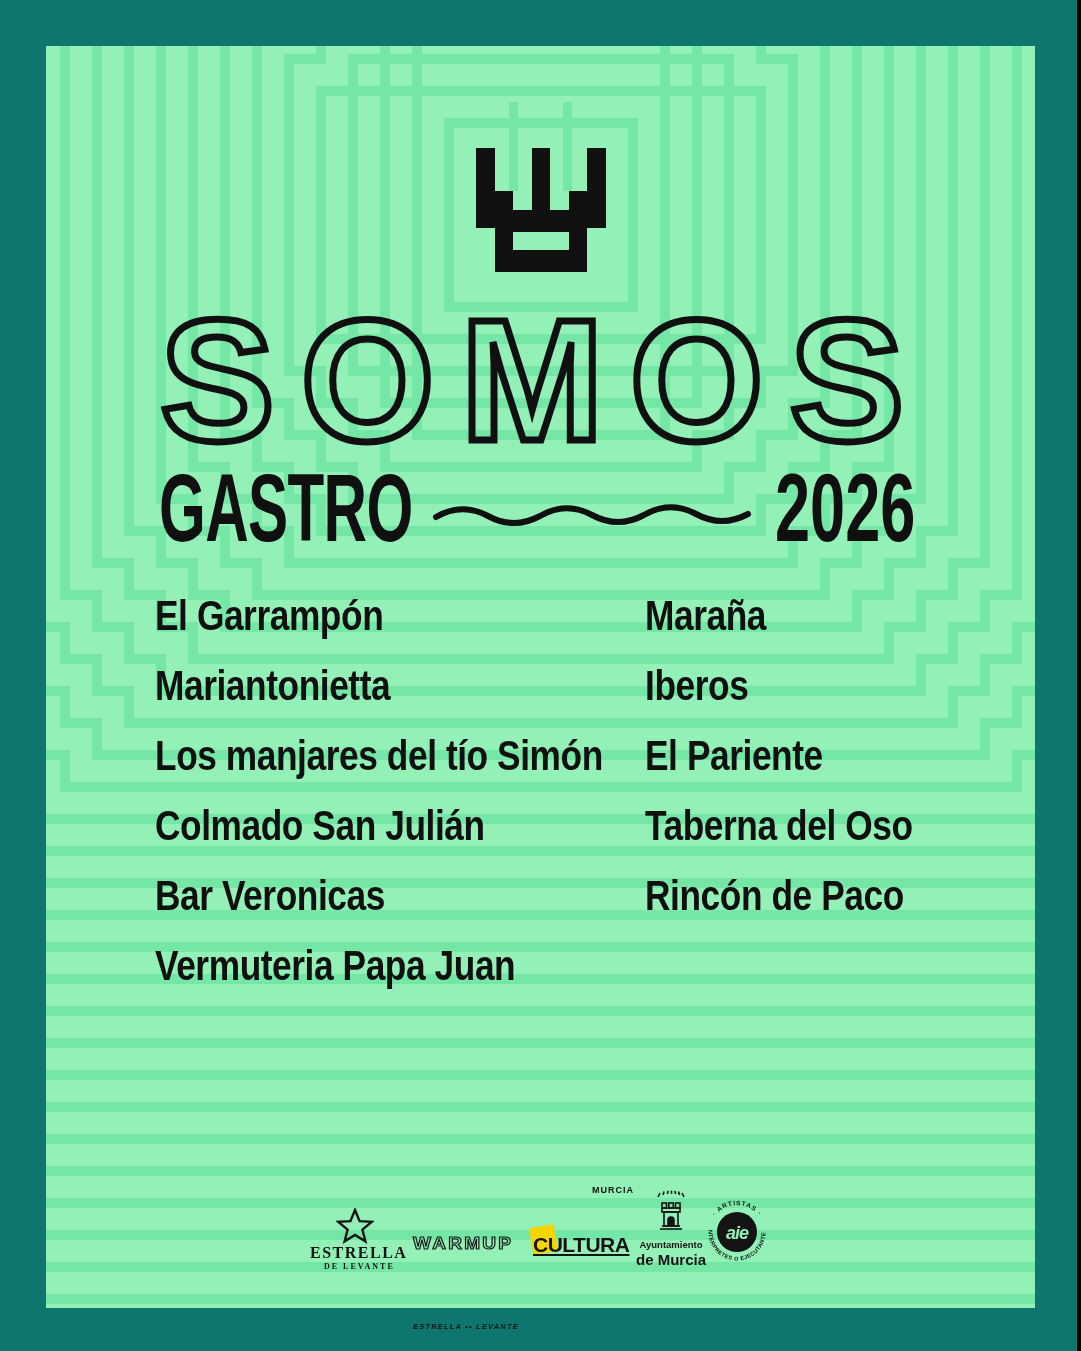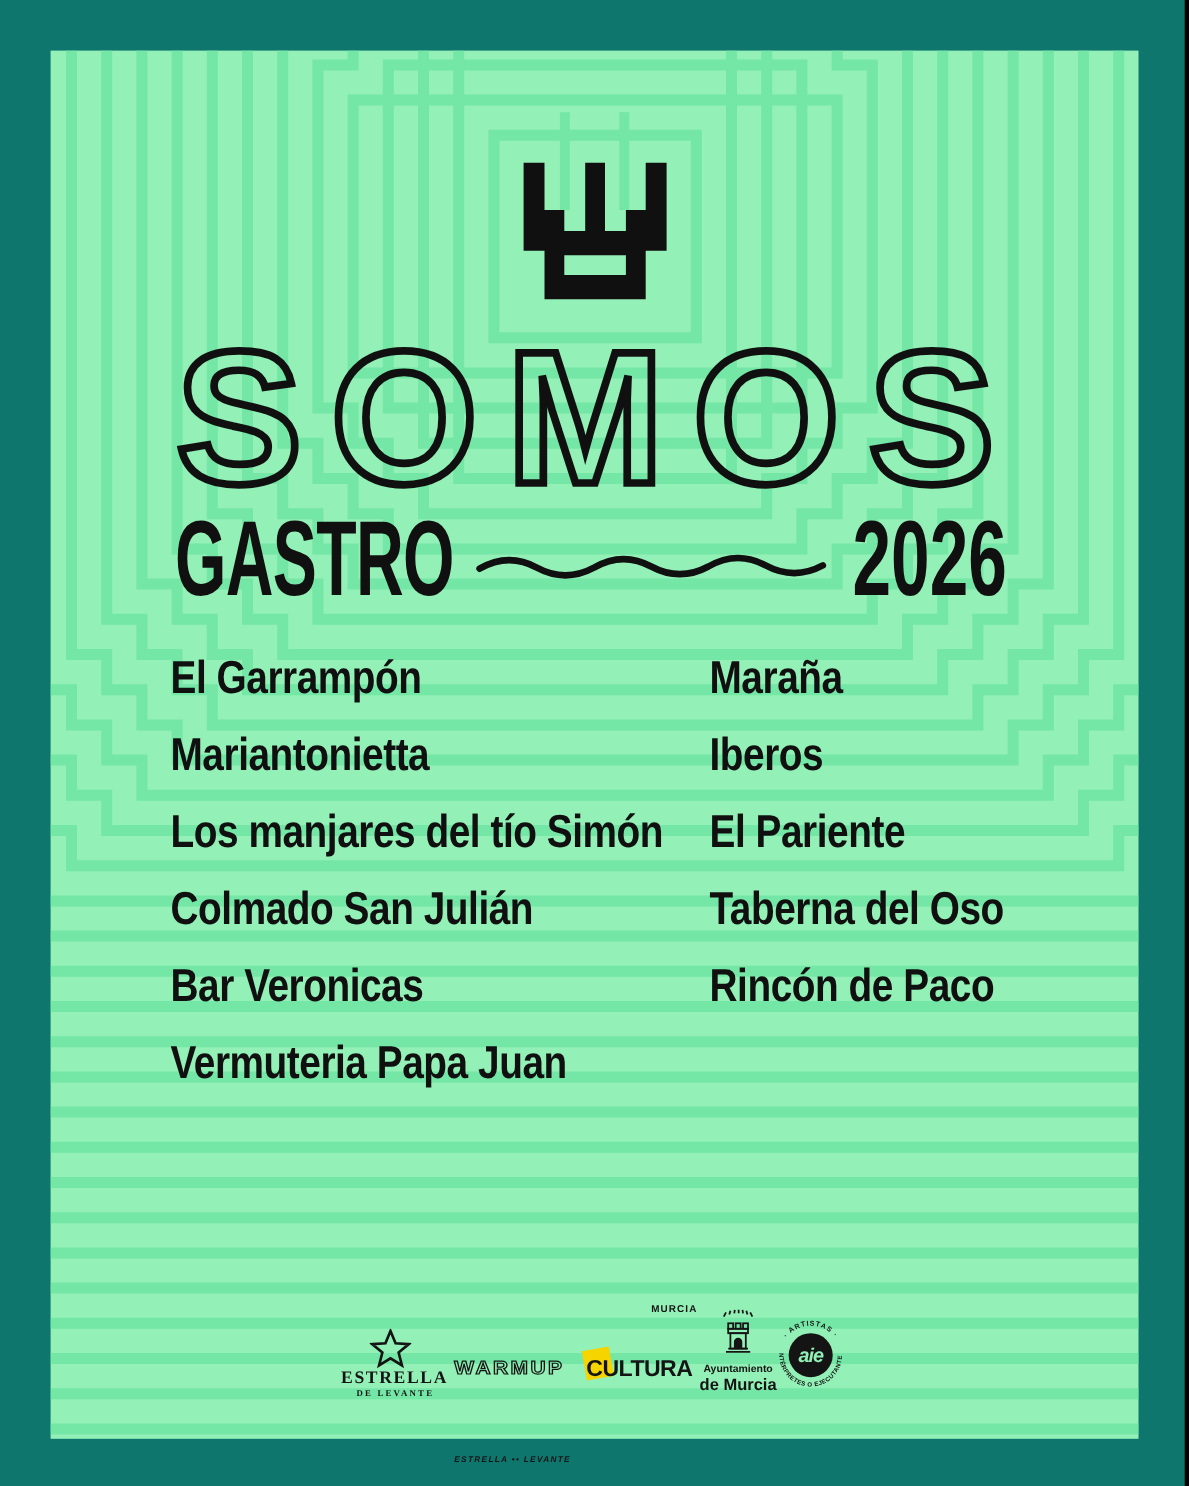--- a/index.html
+++ b/index.html
@@ -46,21 +46,21 @@
     transform:scaleX(0.84);transform-origin:left center;
     letter-spacing:-0.5px;white-space:nowrap;
   }
   
   .sponsor-text{position:absolute;color:#141414;white-space:nowrap;}
   .estrella-name{left:310px;top:1244px;font-family:"Liberation Serif","DejaVu Serif",serif;font-size:16px;font-weight:700;letter-spacing:1.5px;}
   .estrella-sub{left:324px;top:1262px;font-family:"Liberation Serif","DejaVu Serif",serif;font-size:8px;font-weight:700;letter-spacing:2px;}
   .warmup-name{left:413px;top:1235px;font-size:17px;font-weight:700;letter-spacing:2px;color:transparent;-webkit-text-stroke:1.1px #141414;transform:scaleX(1.12);transform-origin:left top;line-height:1;}
   .warmup-sub{left:413px;top:1323px;font-size:7.5px;font-weight:700;letter-spacing:1.2px;line-height:1;font-style:italic;}
   .cultura-box{position:absolute;left:531px;top:1226px;width:25px;height:27px;background:#f6d400;transform:rotate(-10deg);}
-  .cultura-name{left:533px;top:1234px;font-size:21px;font-weight:700;letter-spacing:-0.5px;line-height:1;}
+  .cultura-name{left:533px;top:1234px;font-size:21px;font-weight:700;letter-spacing:-0.5px;line-height:1;text-decoration:underline;}
   .cultura-sub{left:592px;top:1186px;font-size:9px;font-weight:700;letter-spacing:1px;line-height:1;}
   .ayto-line1{left:671px;top:1240px;font-size:9.5px;font-weight:700;transform:translateX(-50%);line-height:1;}
   .ayto-line2{left:671px;top:1252px;font-size:15px;font-weight:700;transform:translateX(-50%);line-height:1;}
   
   .footer-note{
     position:absolute;left:0;top:1308px;width:1081px;height:43px;
     line-height:43px;text-align:center;
     color:#8df0c1;font-size:19px;font-weight:700;letter-spacing:0.2px;
   }
   svg text{font-family:"Liberation Sans","DejaVu Sans",sans-serif;}

